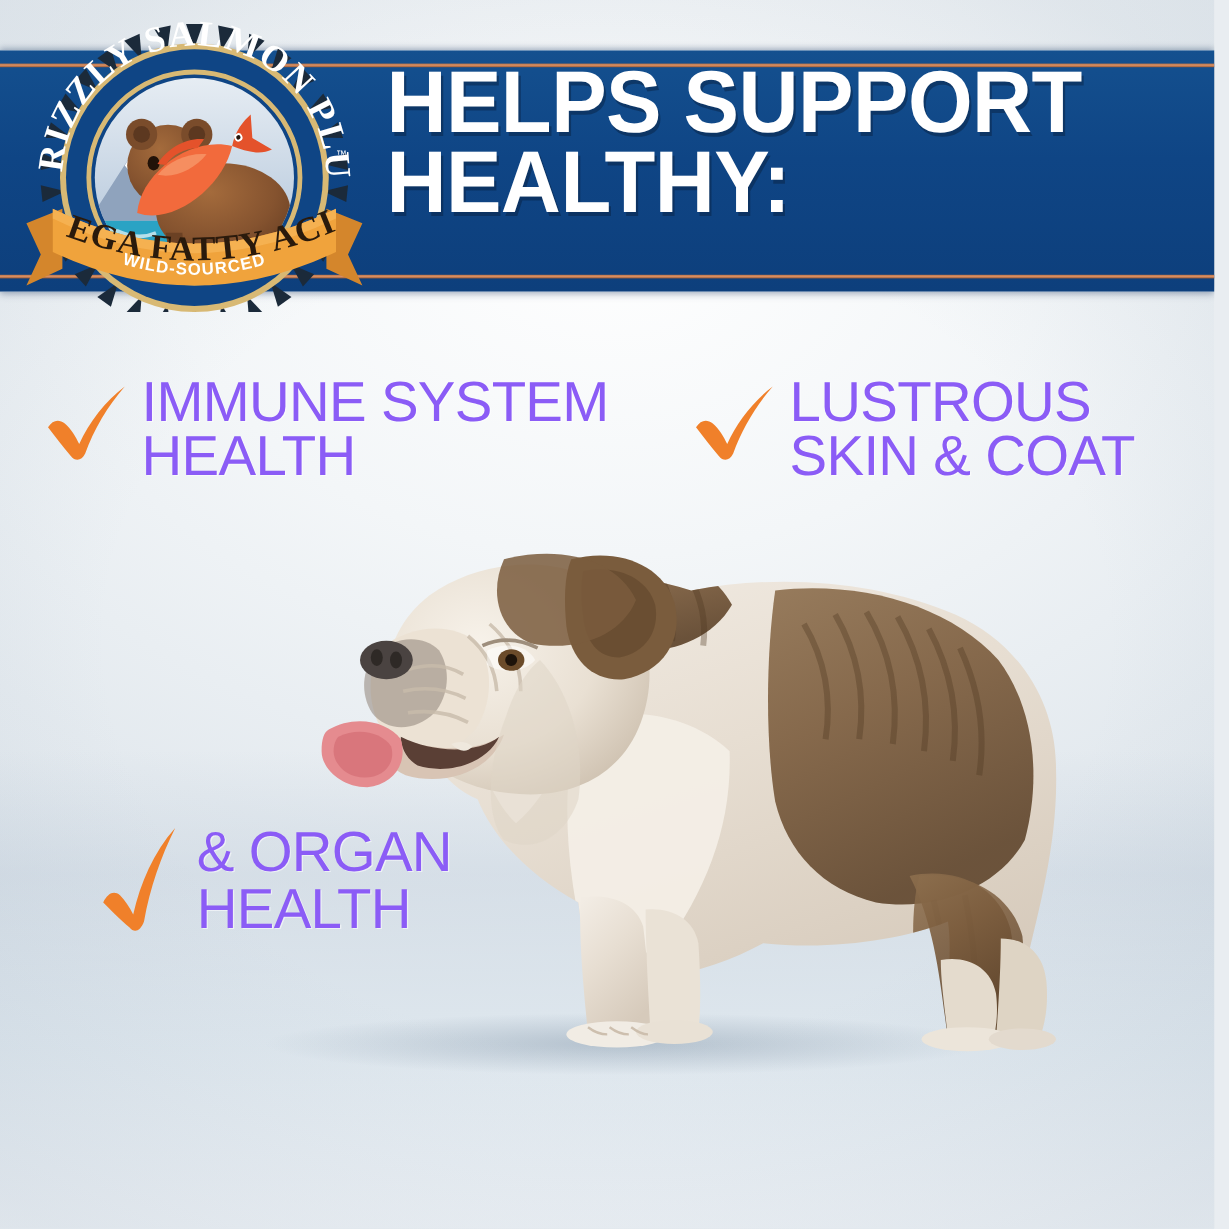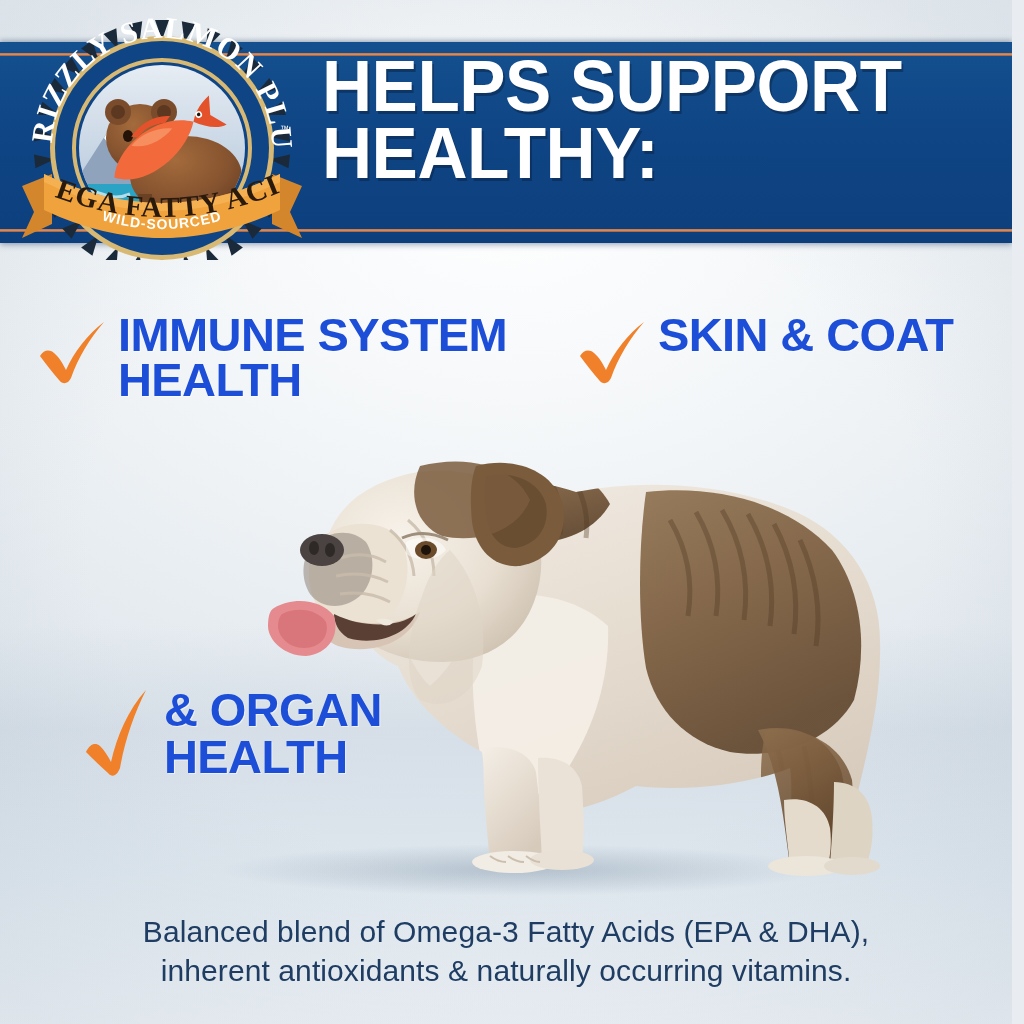--- a/index.html
+++ b/index.html
@@ -56,23 +56,23 @@
   
   .logo{
     position:absolute;left:18px;top:8px;width:288px;height:252px;
   }
   .logo svg{display:block;width:100%;height:100%;}
 
   
   .benefit{position:absolute;display:flex;align-items:flex-start;}
   .benefit .ck{flex:0 0 auto;margin-right:6px;}
   .benefit .txt{
-    color:#1d4ed8;
+    color:#8b5cf6;
     font-family:"Liberation Sans", sans-serif;
-    font-weight:700;
+    font-weight:400;
     font-size:47px;
     line-height:.96;
     letter-spacing:-0.6px;
     text-shadow:1px 1px 0 rgba(255,255,255,.55);
   }
   .benefit .txt span{display:block;white-space:nowrap;}
 
   #benefit-immune{left:34px;top:312px;}
   #benefit-immune .txt{font-size:47px;}
   #benefit-skin{left:574px;top:312px;}
@@ -256,20 +256,21 @@
   </div>
 
   <div class="benefit" id="benefit-skin">
     <span class="ck">
       <svg width="78" height="78" viewBox="0 0 78 78" xmlns="http://www.w3.org/2000/svg">
         <path d="M6 44 C10 38 15 37 20 41 C25 45 29 52 32 58 C40 40 54 22 70 10
                  C56 26 44 46 37 66 C34 72 29 73 25 68 C19 61 12 52 6 44 Z" fill="#f0802a"></path>
       </svg>
     </span>
     <span class="txt">
+      <span>LUSTROUS</span>
       <span>SKIN &amp; COAT</span>
     </span>
   </div>
 
   <div class="dog">
     <svg viewBox="0 0 880 510" xmlns="http://www.w3.org/2000/svg">
       <defs>
         <linearGradient id="bodyG" x1="0.1" y1="0" x2="0.6" y2="1">
           <stop offset="0%" stop-color="#f2ece4"></stop>
           <stop offset="45%" stop-color="#e7ded2"></stop>
@@ -428,18 +429,14 @@
         <path d="M2 66 C6 58 11 56 16 60 C20 64 24 70 27 76 C33 50 44 24 62 4
                  C50 28 41 54 36 82 C33 90 28 92 24 87 C16 80 8 72 2 66 Z" fill="#f0802a"></path>
       </svg>
     </span>
     <span class="txt">
       <span>&amp; ORGAN</span>
       <span>HEALTH</span>
     </span>
   </div>
 
-  <div class="caption">
-    <span>Balanced blend of Omega-3 Fatty Acids (EPA &amp; DHA),</span>
-    <span>inherent antioxidants &amp; naturally occurring vitamins.</span>
-  </div>
 
 </div>
 
 </body></html>

